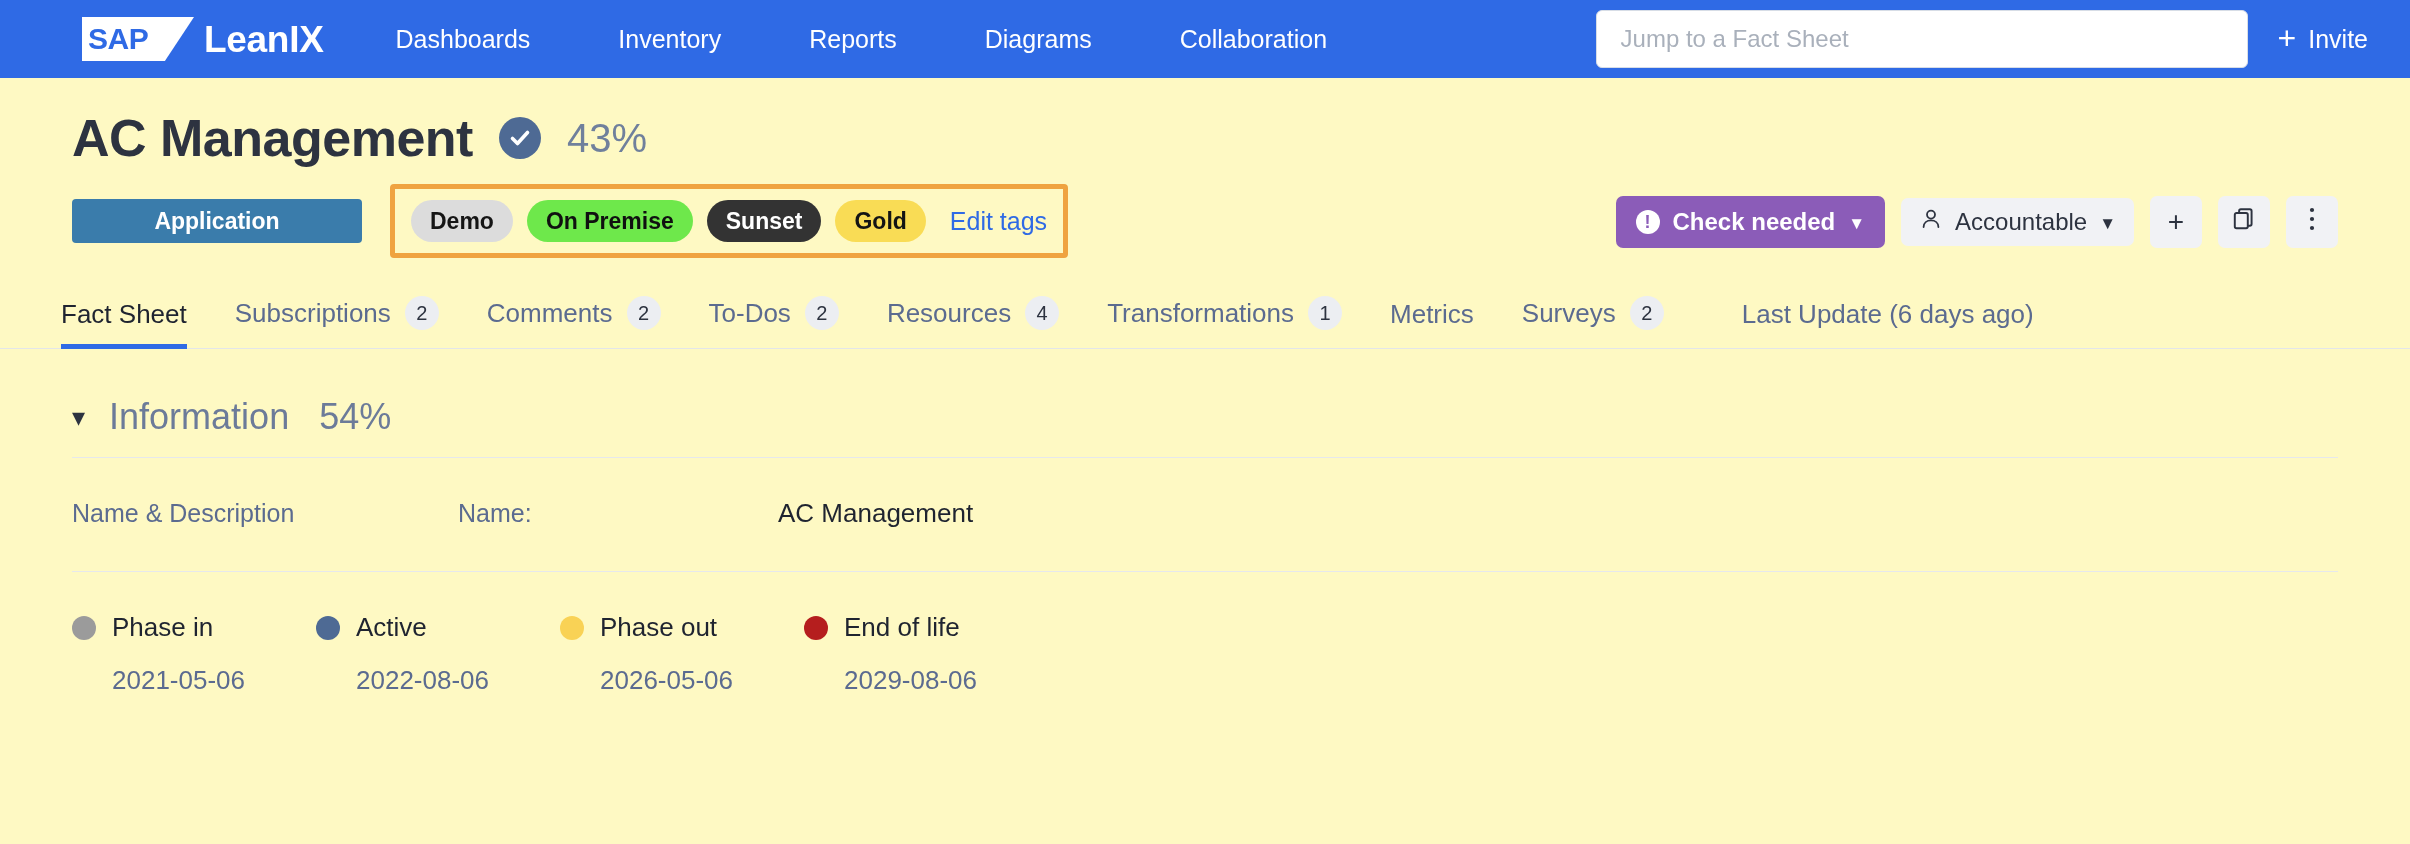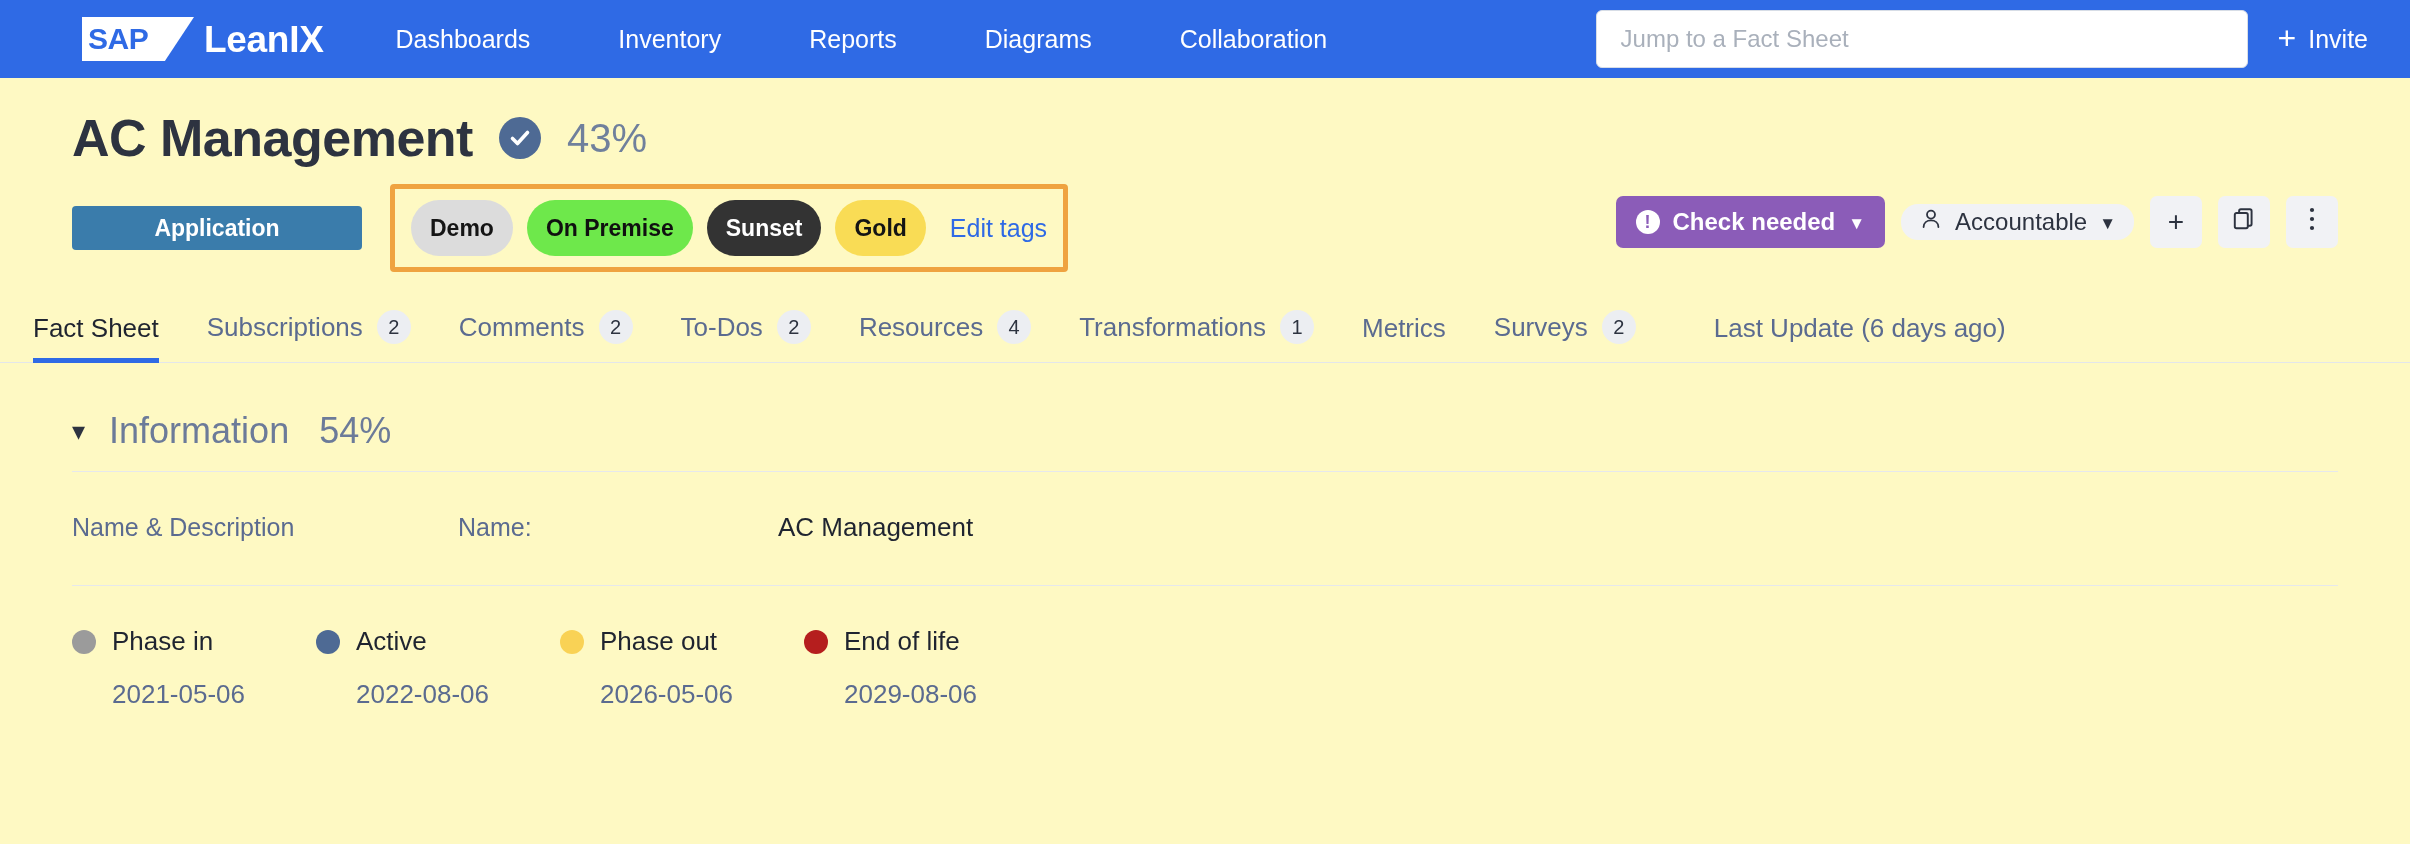--- a/index.html
+++ b/index.html
@@ -197,22 +197,22 @@
   }
   .caret {
     font-size: 17px;
     line-height: 1;
     position: relative;
     top: 1px;
   }
   .btn-grey {
     background: #f1f2f5;
     color: #2d3340;
-    border-radius: 17px;
-    height: 36px;
+    border-radius: 7px;
+    height: 48px;
     display: flex;
     align-items: center;
     gap: 12px;
     padding: 0 18px;
     font-size: 24px;
     cursor: pointer;
     white-space: nowrap;
   }
   .btn-icon {
     background: #f1f2f5;
@@ -252,42 +252,42 @@
     padding: 11px 16px;
     display: flex;
     align-items: center;
     gap: 14px;
   }
   .tag {
     border-radius: 999px;
     height: 40px;
     display: flex;
     align-items: center;
-    padding: 8px 19px;
+    padding: 1px 19px;
     font-size: 23px;
     font-weight: bold;
     cursor: pointer;
     white-space: nowrap;
   }
   .tag.demo   { background: #dcdcdc; color: #151515; }
   .tag.onprem { background: #6ee84b; color: #101010; }
   .tag.sunset { background: #333333; color: #ffffff; }
   .tag.gold   { background: #f9dc55; color: #141414; }
   .edit-tags {
     color: #2f6ae5;
     font-size: 25px;
     margin-left: 10px;
     cursor: pointer;
     white-space: nowrap;
   }
 
   
   .tabs {
     margin-top: 38px;
-    padding: 0 33px;
+    padding: 0 61px;
     display: flex;
     align-items: flex-end;
     gap: 48px;
     border-bottom: 1px solid #e3e6ea;
   }
   .tab {
     display: flex;
     align-items: center;
     gap: 14px;
     font-size: 26px;

